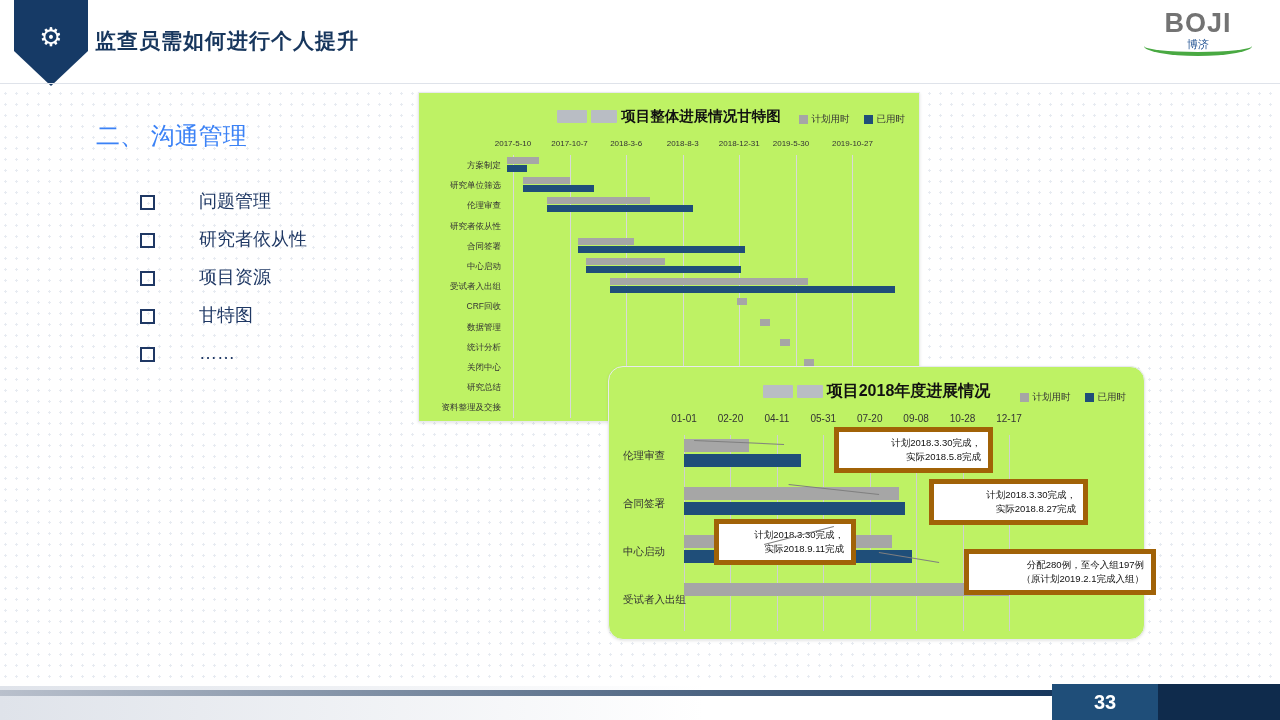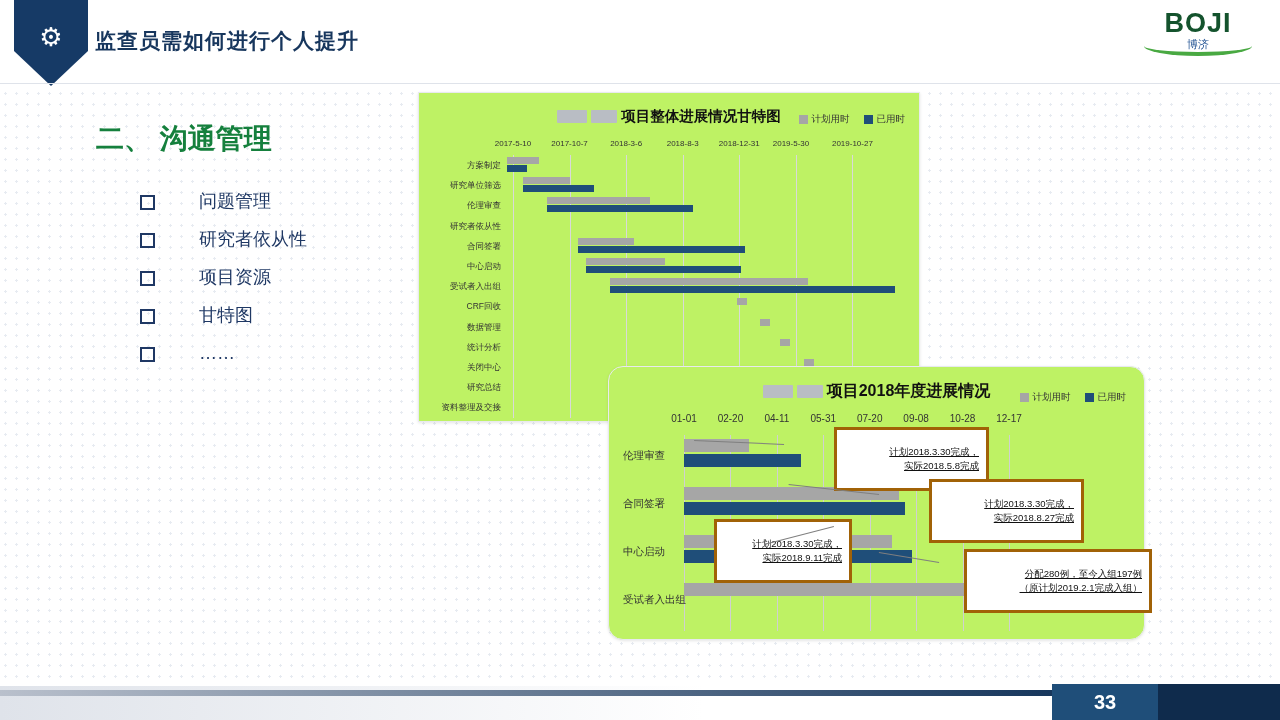--- a/index.html
+++ b/index.html
@@ -35,30 +35,30 @@
     position:absolute;left:50%;top:30px;transform:translateX(-50%);
     color:#ffffff;font-size:26px;line-height:26px;
   }
   .page-title{
     position:absolute;left:95px;top:27px;
     font-size:21px;font-weight:bold;color:#17365d;letter-spacing:1px;
   }
   
   .logo{position:absolute;right:22px;top:8px;width:120px;height:62px;text-align:center;}
   .logo-text{
-    font-size:27px;font-weight:bold;color:#14532d;letter-spacing:1px;line-height:30px;
+    font-size:27px;font-weight:bold;color:#737373;letter-spacing:1px;line-height:30px;
   }
   .logo-sub{font-size:11px;color:#1d4f91;line-height:13px;}
   .logo-swoosh{
     position:absolute;left:6px;top:28px;width:108px;height:16px;
     border-bottom:4px solid #49a942;border-radius:0 0 60% 60%;
   }
   
   .section-title{
-    position:absolute;left:96px;top:120px;font-size:28px;font-weight:bold;color:#15803d;
+    position:absolute;left:96px;top:120px;font-size:24px;font-weight:normal;color:#3b82f6;
   }
   .bullets{position:absolute;left:140px;top:188px;width:260px;}
   .bullet{display:flex;align-items:flex-start;margin-bottom:12px;gap:30px;}
   .bullet .box{
     width:11px;height:11px;border:2px solid #1f3864;margin-top:7px;margin-right:14px;flex:none;
   }
   .bullet .txt{font-size:18px;color:#1f3864;line-height:26px;}
   
   .card{
     position:absolute;background:#bef264;border:1px solid #e8eaee;
@@ -93,22 +93,22 @@
   .bar{position:absolute;height:7px;}
   .bar-plan{background:#a6a6a6;}
   .bar-used{background:#1f4e79;}
   
   .c2-legend{right:18px;top:24px;}
   .c2-lbl{position:absolute;font-size:10.5px;color:#333;}
   .c2-tick{position:absolute;font-size:10px;color:#333;transform:translateX(-50%);}
   .c2-grid{position:absolute;width:1px;background:#d0d0d0;}
   .c2-bar{position:absolute;height:13px;}
   .callout{
-    position:absolute;border:3px solid #a16207;background:#ffffff;
-    font-size:9.5px;color:#111;line-height:14px;padding:15px 7px;text-decoration:underline;
+    position:absolute;border:5px solid #a16207;background:#ffffff;
+    font-size:9.5px;color:#111;line-height:14px;padding:4px 7px;
   }
   .leader{position:absolute;height:1px;background:#7f7f7f;transform-origin:0 0;}
   
   .footer-bar{
     position:absolute;left:0;bottom:0;width:1280px;height:34px;
     background:linear-gradient(90deg,#dfe3ea 0%,#ffffff 55%,#ffffff 100%);
   }
   .footer-dark{
     position:absolute;left:0;bottom:24px;width:1058px;height:6px;
     background:linear-gradient(90deg,#b9c0cc 0%,#16365c 100%);

